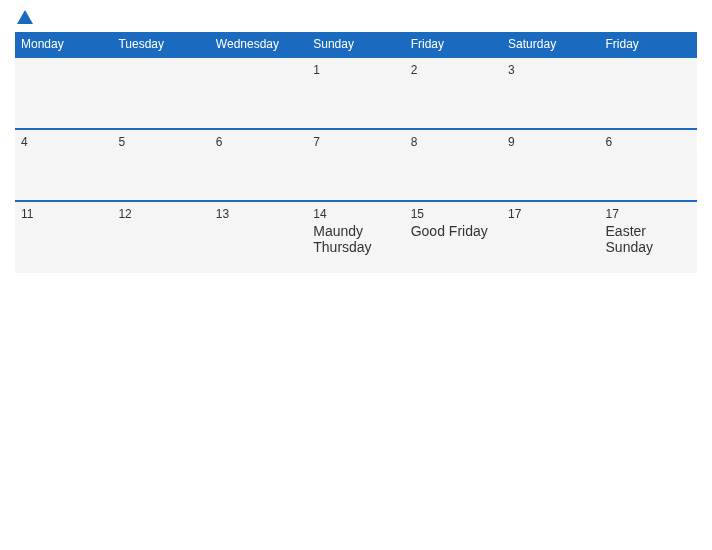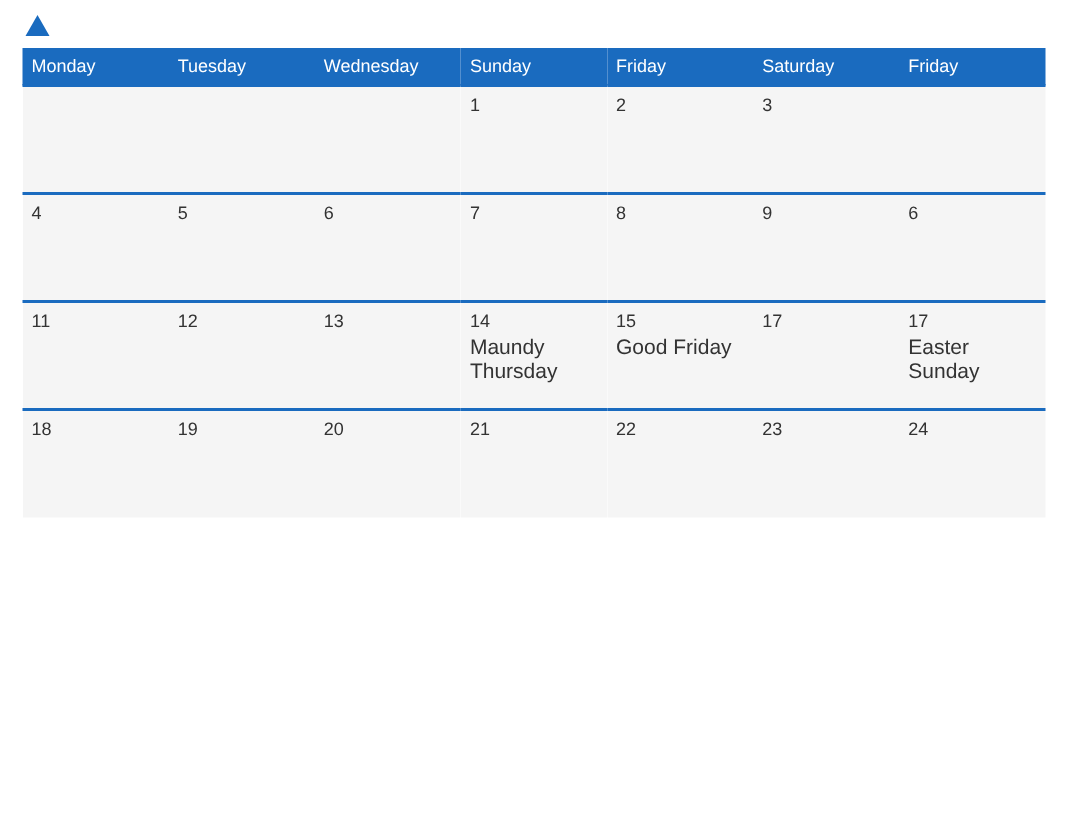--- a/index.html
+++ b/index.html
@@ -188,38 +188,15 @@
             <span class="holiday-name">Good Friday</span>
           </td>
           <td>
             <span class="day-number">17</span>
           </td>
           <td>
             <span class="day-number">17</span>
             <span class="holiday-name">Easter Sunday</span>
           </td>
         </tr>
-        <tr>
-          <td>
-            <span class="day-number">18</span>
-          </td>
-          <td>
-            <span class="day-number">19</span>
-          </td>
-          <td>
-            <span class="day-number">20</span>
-          </td>
-          <td>
-            <span class="day-number">21</span>
-          </td>
-          <td>
-            <span class="day-number">22</span>
-          </td>
-          <td>
-            <span class="day-number">23</span>
-          </td>
-          <td>
-            <span class="day-number">24</span>
-          </td>
-        </tr>
       </tbody>
   </table>
 </div>
 
 </body></html>

